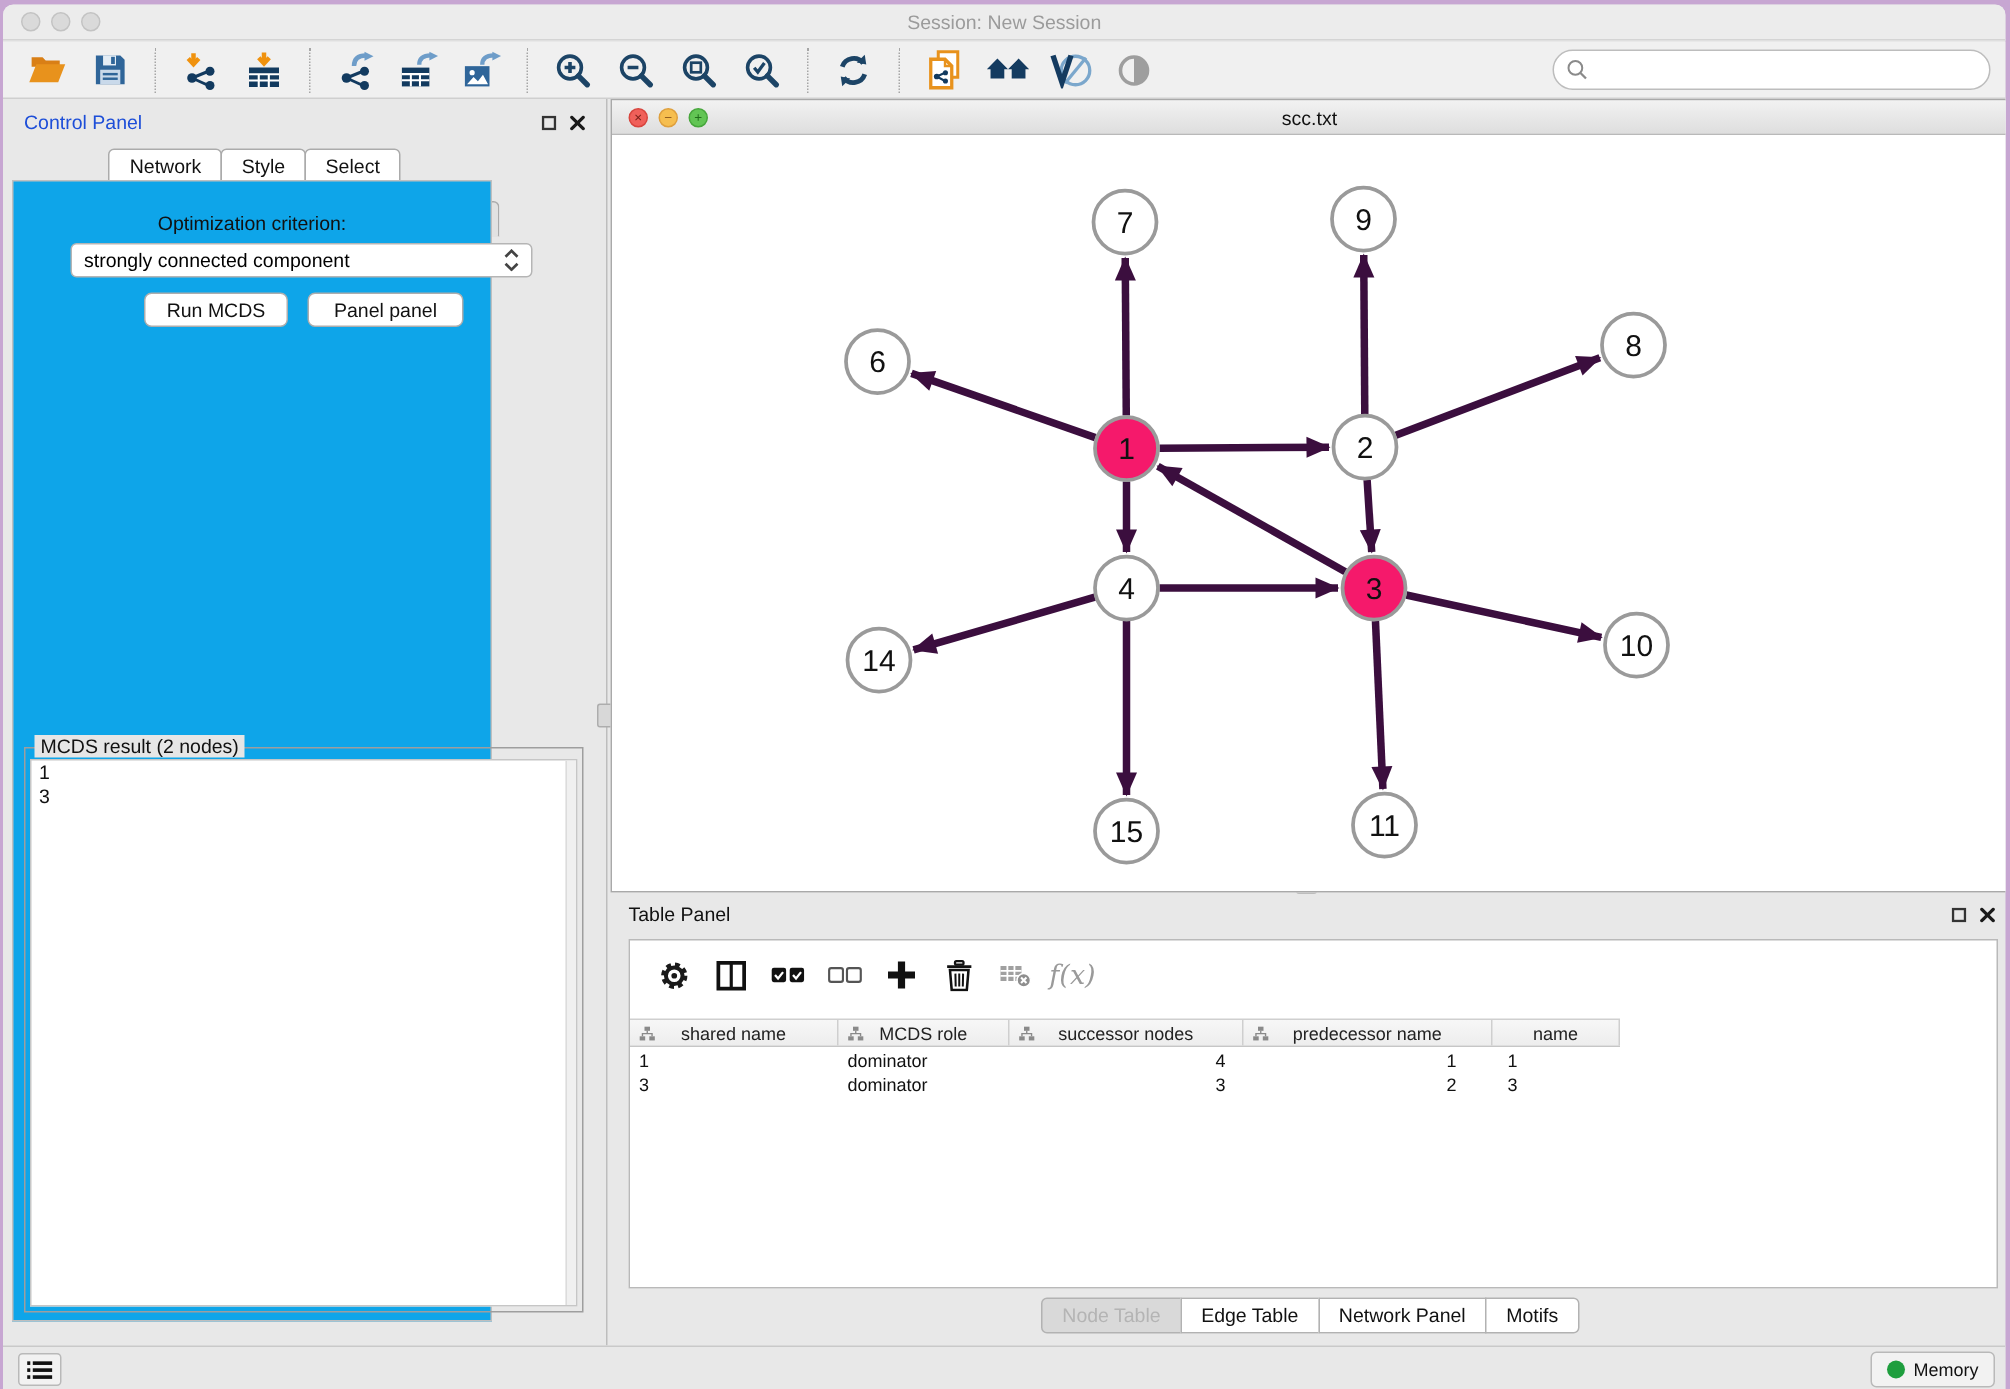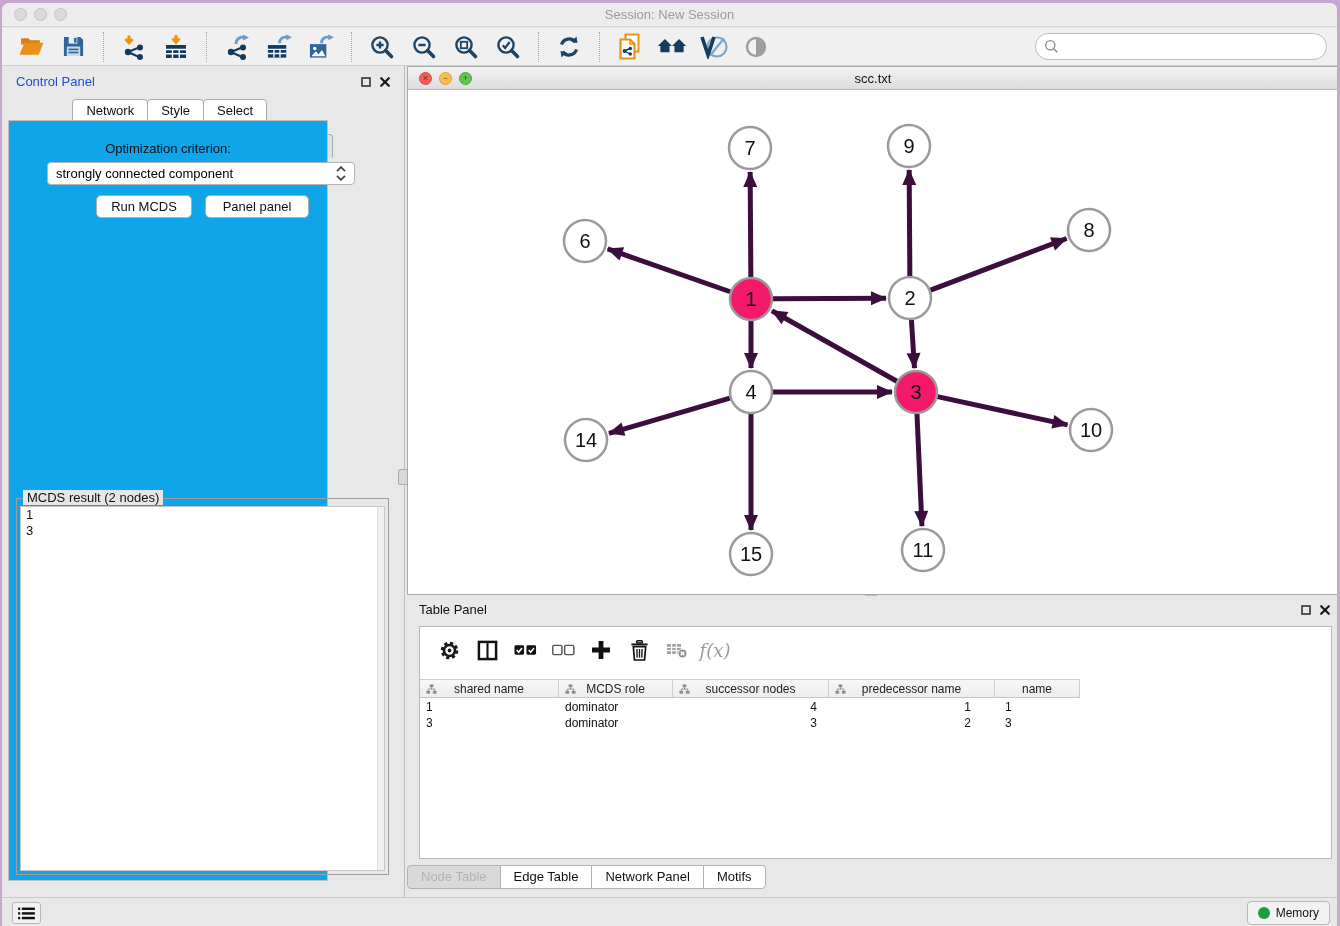--- a/index.html
+++ b/index.html
@@ -70,21 +70,21 @@
   .tpicon{width:26px;height:26px;display:flex;align-items:center;justify-content:center;margin:0 6px;}
   #tp-header{position:absolute;left:0;top:52px;height:19px;background:linear-gradient(#F7F7F7,#EDEDED);
              border-top:1px solid #CFCFCF;border-bottom:1px solid #C6C6C6;display:flex;}
   .hcell{position:relative;height:100%;border-right:1px solid #CFCFCF;display:flex;
          align-items:center;justify-content:center;font-size:12px;color:#222;}
   .hcell .tree{position:absolute;left:6px;top:4px;}
   #tp-rows{position:absolute;left:0;top:72px;width:100%;}
   .trow{display:flex;height:16px;}
   .tcell{font-size:12px;color:#111;line-height:16px;white-space:nowrap;overflow:hidden;}
   
-  #tp-tabs{position:absolute;left:405px;top:862px;width:932px;display:flex;justify-content:flex-start;}
+  #tp-tabs{position:absolute;left:405px;top:862px;width:932px;display:flex;justify-content:center;}
   .btab{border:1px solid #B2B2B2;background:#fff;padding:3px 13px 4px;font-size:13px;color:#111;margin-right:-1px;}
   .btab:first-child{border-radius:4px 0 0 4px;}
   .btab:last-child{border-radius:0 4px 4px 0;}
   .btab.active{background:#D9D9D9;color:#B4B4B4;}
   
   #statusbar{position:absolute;left:0;top:894px;width:100%;height:29px;background:#E8E8E8;
              border-top:1px solid #C9C9C9;}
   #list-btn{position:absolute;left:10px;top:4px;width:29px;height:22px;background:#F2F2F2;
             border:1px solid #B9B9B9;border-radius:3px;display:flex;align-items:center;justify-content:center;}
   #memory-btn{position:absolute;right:7px;top:3px;height:24px;background:#F2F2F2;border:1px solid #B9B9B9;

